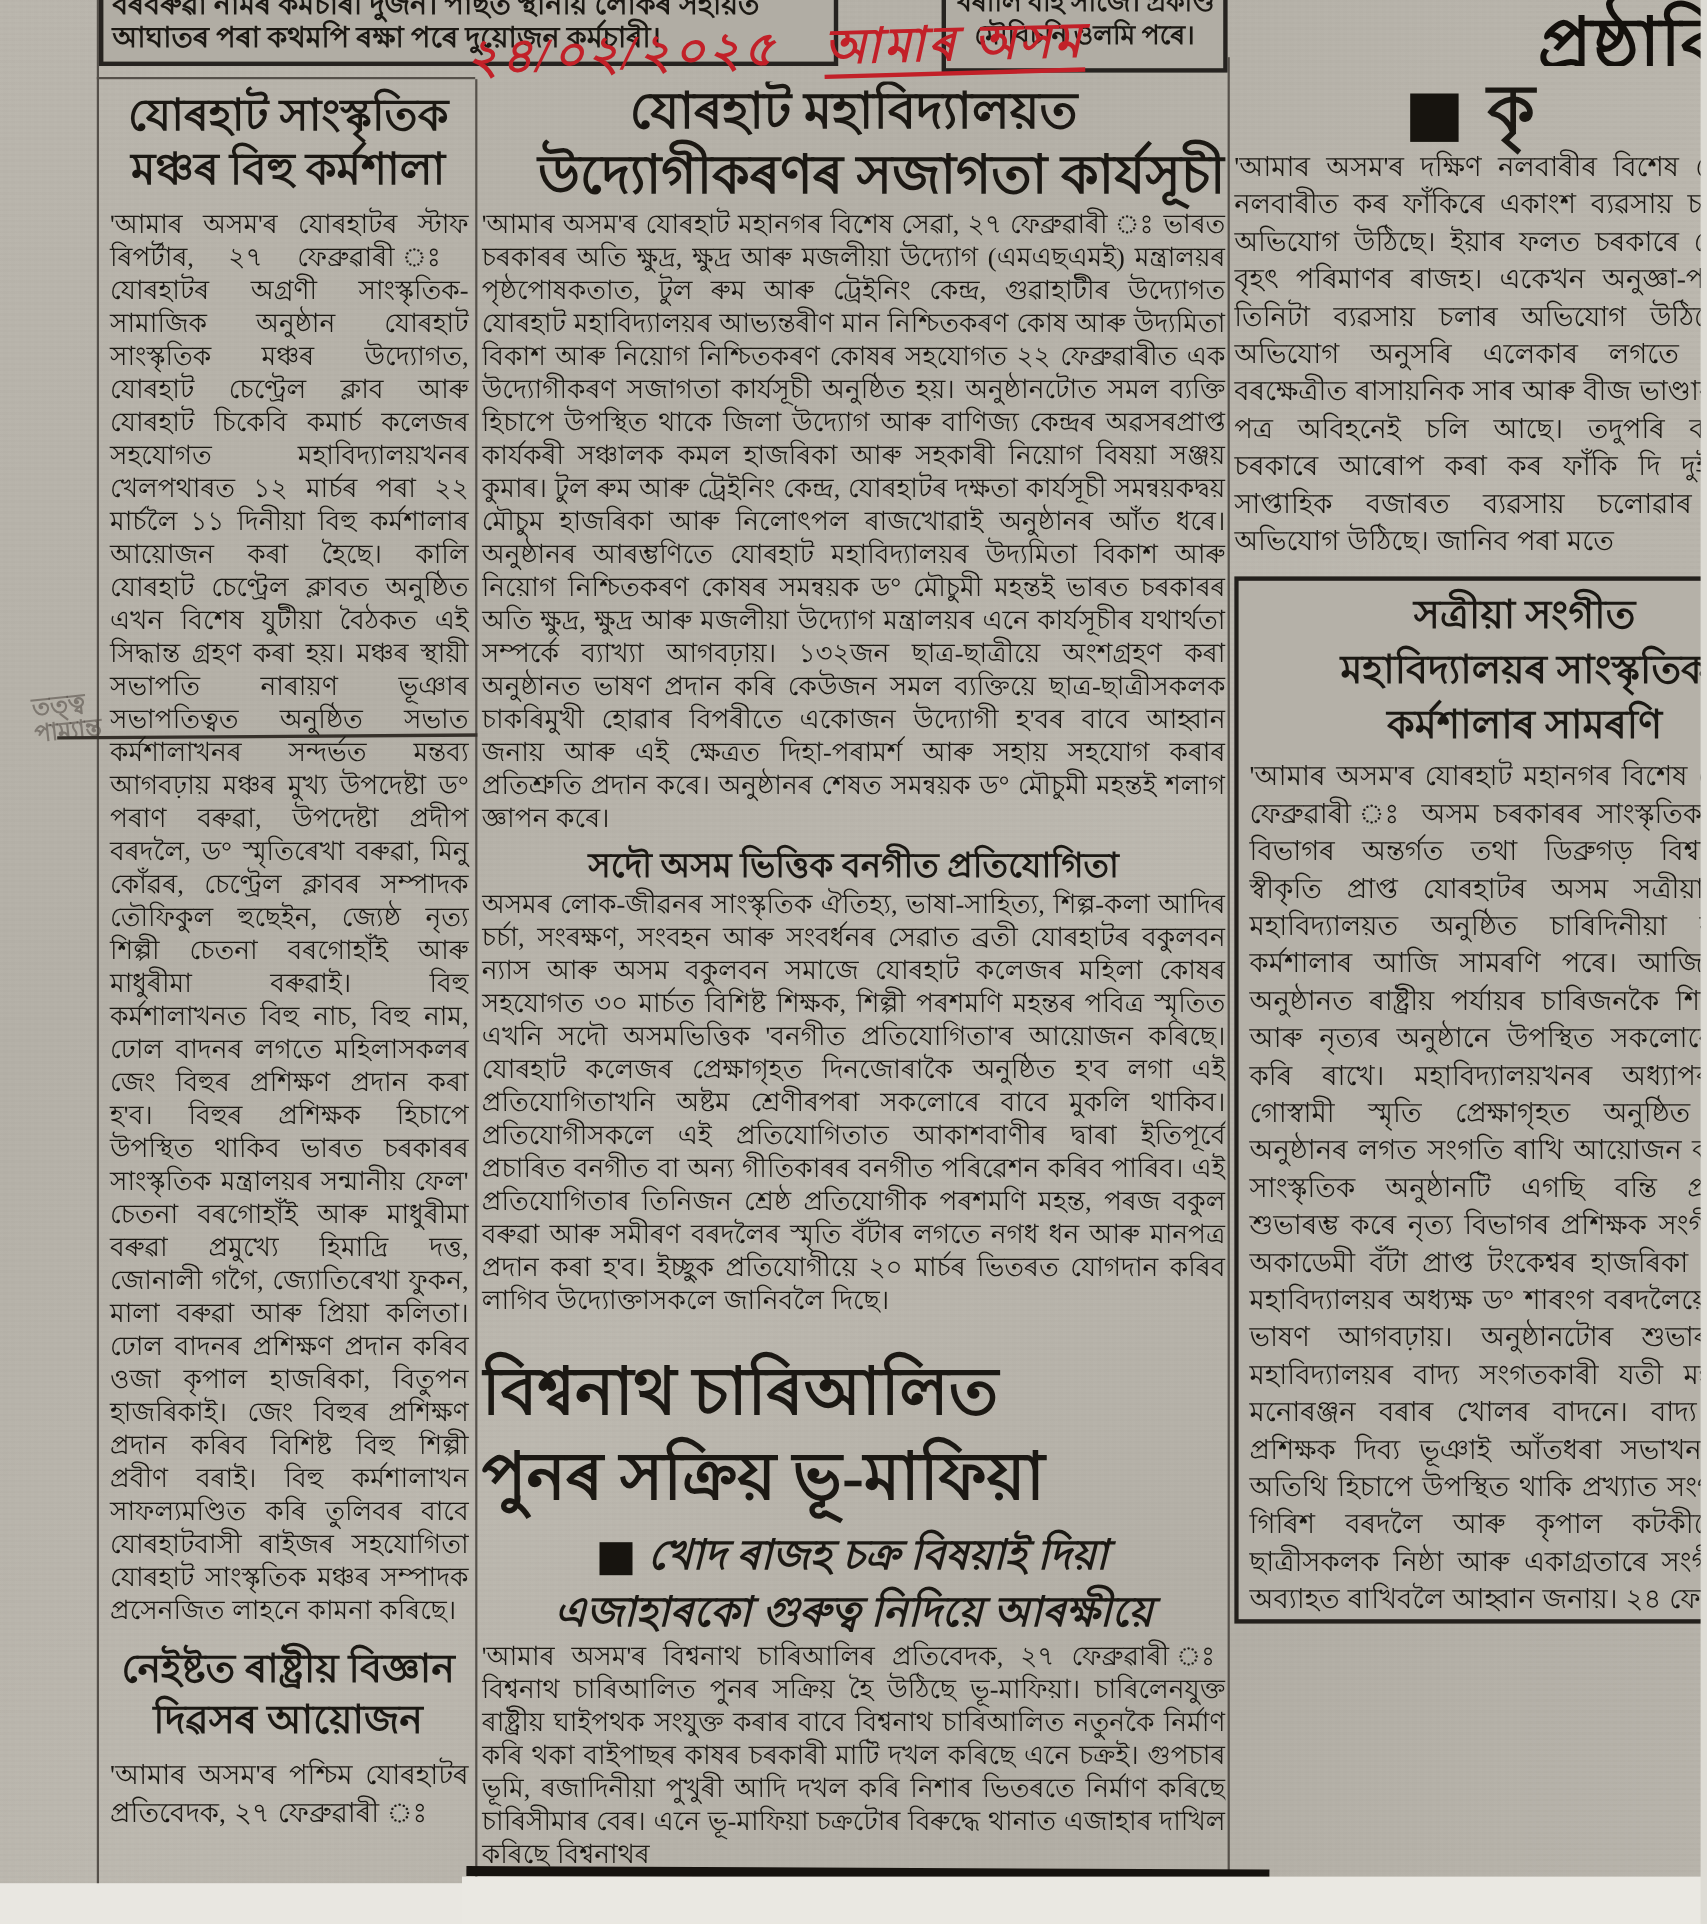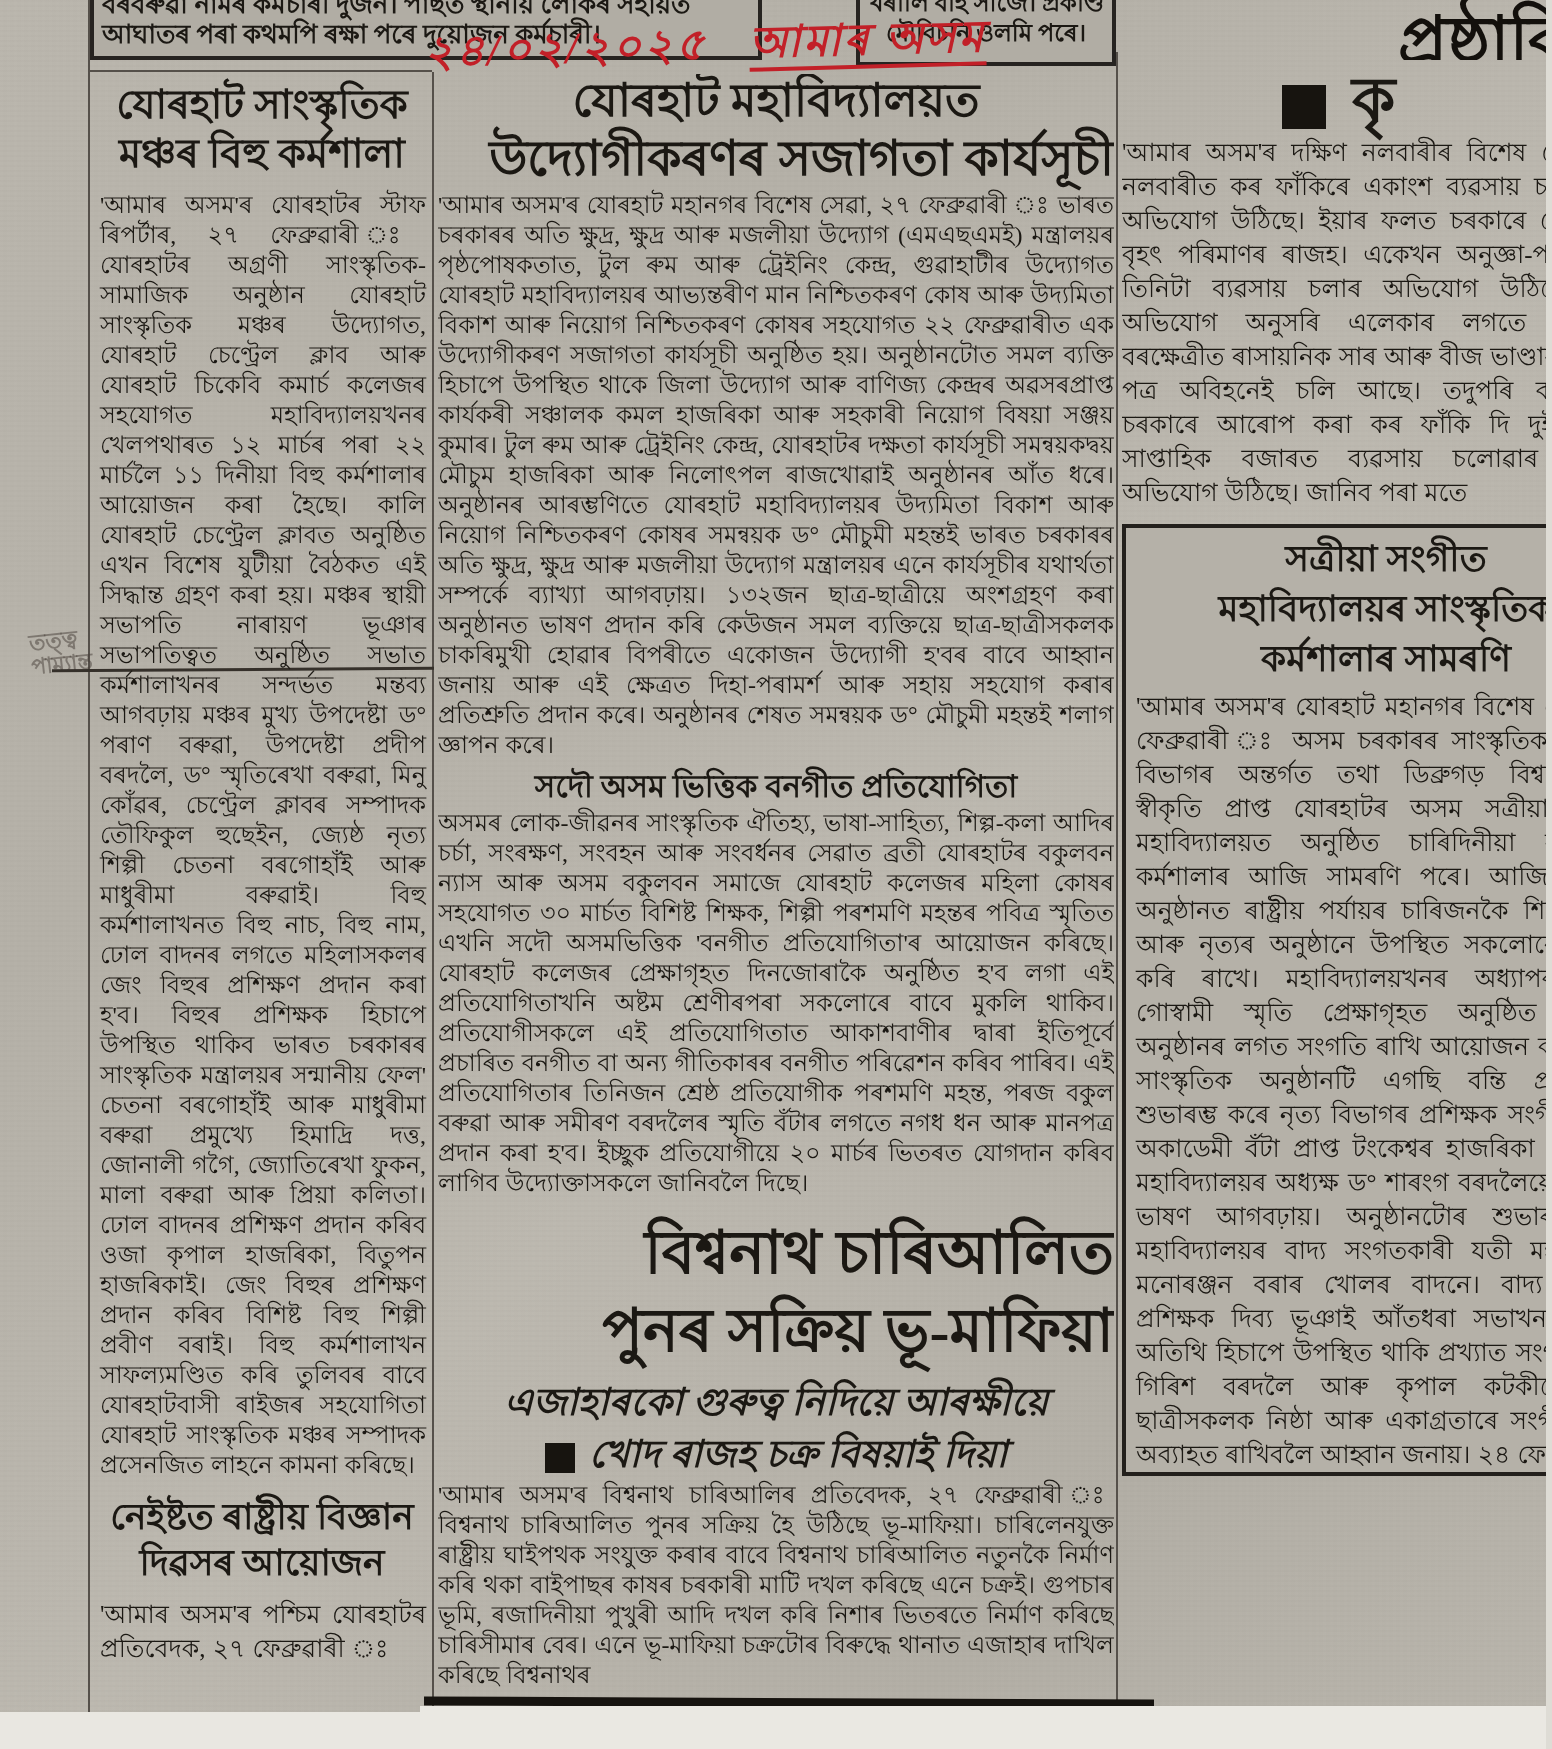--- a/index.html
+++ b/index.html
@@ -52,21 +52,21 @@
     font-size:36px;line-height:46px;font-weight:bold;text-align:center;margin-top:14px;
   }
   #leftCol .body2{margin-top:10px;font-size:25px;line-height:34px;}
 
   
   #centerCol{position:absolute;left:438px;top:74px;width:676px;height:1638px;overflow:hidden;}
   #centerCol .h1a{font-size:46px;line-height:54px;font-weight:bold;text-align:center;}
   #centerCol .h1b{font-size:49px;line-height:62px;font-weight:bold;text-align:right;}
   #centerCol .bodytext{}
   #centerCol .subhead{font-size:31px;line-height:42px;font-weight:bold;text-align:center;margin-top:6px;}
-  #centerCol .bigh{font-size:60px;line-height:78px;font-weight:bold;text-align:right;margin-top:16px;}
+  #centerCol .bigh{font-size:60px;line-height:78px;font-weight:bold;text-align:left;margin-top:28px;}
   #centerCol .bullsub{
     font-size:38px;line-height:52px;font-weight:bold;font-style:italic;text-align:center;margin-top:6px;
   }
   .sq{display:inline-block;width:30px;height:30px;background:#17140f;margin-right:14px;vertical-align:middle;}
 
   
   #rightCol{position:absolute;left:1122px;top:52px;width:430px;height:1660px;overflow:hidden;}
   #rightCol .fragline{font-size:62px;font-weight:bold;white-space:nowrap;padding-left:160px;height:84px;}
   #rightCol .fragline .sq{width:44px;height:44px;margin-right:26px;}
   #rightCol .bodytext{width:520px;font-size:25px;line-height:34px;}
@@ -130,24 +130,24 @@
   <div class="h1a">যোৰহাট মহাবিদ্যালয়ত</div>
   <div class="h1b">উদ্যোগীকৰণৰ সজাগতা কাৰ্যসূচী</div>
   <div class="bodytext">'আমাৰ অসম'ৰ যোৰহাট মহানগৰ বিশেষ সেৱা, ২৭ ফেব্ৰুৱাৰী ঃ ভাৰত চৰকাৰৰ অতি ক্ষুদ্ৰ, ক্ষুদ্ৰ আৰু মজলীয়া উদ্যোগ (এমএছএমই) মন্ত্ৰালয়ৰ পৃষ্ঠপোষকতাত, টুল ৰুম আৰু ট্ৰেইনিং কেন্দ্ৰ, গুৱাহাটীৰ উদ্যোগত যোৰহাট মহাবিদ্যালয়ৰ আভ্যন্তৰীণ মান নিশ্চিতকৰণ কোষ আৰু উদ্যমিতা বিকাশ আৰু নিয়োগ নিশ্চিতকৰণ কোষৰ সহযোগত ২২ ফেব্ৰুৱাৰীত এক উদ্যোগীকৰণ সজাগতা কাৰ্যসূচী অনুষ্ঠিত হয়। অনুষ্ঠানটোত সমল ব্যক্তি হিচাপে উপস্থিত থাকে জিলা উদ্যোগ আৰু বাণিজ্য কেন্দ্ৰৰ অৱসৰপ্ৰাপ্ত কাৰ্যকৰী সঞ্চালক কমল হাজৰিকা আৰু সহকাৰী নিয়োগ বিষয়া সঞ্জয় কুমাৰ। টুল ৰুম আৰু ট্ৰেইনিং কেন্দ্ৰ, যোৰহাটৰ দক্ষতা কাৰ্যসূচী সমন্বয়কদ্বয় মৌচুম হাজৰিকা আৰু নিলোৎপল ৰাজখোৱাই অনুষ্ঠানৰ আঁত ধৰে। অনুষ্ঠানৰ আৰম্ভণিতে যোৰহাট মহাবিদ্যালয়ৰ উদ্যমিতা বিকাশ আৰু নিয়োগ নিশ্চিতকৰণ কোষৰ সমন্বয়ক ড° মৌচুমী মহন্তই ভাৰত চৰকাৰৰ অতি ক্ষুদ্ৰ, ক্ষুদ্ৰ আৰু মজলীয়া উদ্যোগ মন্ত্ৰালয়ৰ এনে কাৰ্যসূচীৰ যথাৰ্থতা সম্পৰ্কে ব্যাখ্যা আগবঢ়ায়। ১৩২জন ছাত্ৰ-ছাত্ৰীয়ে অংশগ্ৰহণ কৰা অনুষ্ঠানত ভাষণ প্ৰদান কৰি কেউজন সমল ব্যক্তিয়ে ছাত্ৰ-ছাত্ৰীসকলক চাকৰিমুখী হোৱাৰ বিপৰীতে একোজন উদ্যোগী হ'বৰ বাবে আহ্বান জনায় আৰু এই ক্ষেত্ৰত দিহা-পৰামৰ্শ আৰু সহায় সহযোগ কৰাৰ প্ৰতিশ্ৰুতি প্ৰদান কৰে। অনুষ্ঠানৰ শেষত সমন্বয়ক ড° মৌচুমী মহন্তই শলাগ জ্ঞাপন কৰে।</div>
   <div class="subhead">সদৌ অসম ভিত্তিক বনগীত প্ৰতিযোগিতা</div>
   <div class="bodytext">অসমৰ লোক-জীৱনৰ সাংস্কৃতিক ঐতিহ্য, ভাষা-সাহিত্য, শিল্প-কলা আদিৰ চৰ্চা, সংৰক্ষণ, সংবহন আৰু সংবৰ্ধনৰ সেৱাত ব্ৰতী যোৰহাটৰ বকুলবন ন্যাস আৰু অসম বকুলবন সমাজে যোৰহাট কলেজৰ মহিলা কোষৰ সহযোগত ৩০ মাৰ্চত বিশিষ্ট শিক্ষক, শিল্পী পৰশমণি মহন্তৰ পবিত্ৰ স্মৃতিত এখনি সদৌ অসমভিত্তিক 'বনগীত প্ৰতিযোগিতা'ৰ আয়োজন কৰিছে। যোৰহাট কলেজৰ প্ৰেক্ষাগৃহত দিনজোৰাকৈ অনুষ্ঠিত হ'ব লগা এই প্ৰতিযোগিতাখনি অষ্টম শ্ৰেণীৰপৰা সকলোৰে বাবে মুকলি থাকিব। প্ৰতিযোগীসকলে এই প্ৰতিযোগিতাত আকাশবাণীৰ দ্বাৰা ইতিপূৰ্বে প্ৰচাৰিত বনগীত বা অন্য গীতিকাৰৰ বনগীত পৰিৱেশন কৰিব পাৰিব। এই প্ৰতিযোগিতাৰ তিনিজন শ্ৰেষ্ঠ প্ৰতিযোগীক পৰশমণি মহন্ত, পৰজ বকুল বৰুৱা আৰু সমীৰণ বৰদলৈৰ স্মৃতি বঁটাৰ লগতে নগধ ধন আৰু মানপত্ৰ প্ৰদান কৰা হ'ব। ইচ্ছুক প্ৰতিযোগীয়ে ২০ মাৰ্চৰ ভিতৰত যোগদান কৰিব লাগিব উদ্যোক্তাসকলে জানিবলৈ দিছে।</div>
   <div class="bigh">
     <div>বিশ্বনাথ চাৰিআলিত</div>
     <div>পুনৰ সক্ৰিয় ভূ-মাফিয়া</div>
   </div>
   <div class="bullsub">
-    <div>এজাহাৰকো গুৰুত্ব নিদিয়ে আৰক্ষীয়ে</div>
     <div>
       <span class="sq"></span><span>খোদ ৰাজহ চক্ৰ বিষয়াই দিয়া</span>
     </div>
+    <div>এজাহাৰকো গুৰুত্ব নিদিয়ে আৰক্ষীয়ে</div>
   </div>
   <div class="bodytext">'আমাৰ অসম'ৰ বিশ্বনাথ চাৰিআলিৰ প্ৰতিবেদক, ২৭ ফেব্ৰুৱাৰী ঃ বিশ্বনাথ চাৰিআলিত পুনৰ সক্ৰিয় হৈ উঠিছে ভূ-মাফিয়া। চাৰিলেনযুক্ত ৰাষ্ট্ৰীয় ঘাইপথক সংযুক্ত কৰাৰ বাবে বিশ্বনাথ চাৰিআলিত নতুনকৈ নিৰ্মাণ কৰি থকা বাইপাছৰ কাষৰ চৰকাৰী মাটি দখল কৰিছে এনে চক্ৰই। গুপচাৰ ভূমি, ৰজাদিনীয়া পুখুৰী আদি দখল কৰি নিশাৰ ভিতৰতে নিৰ্মাণ কৰিছে চাৰিসীমাৰ বেৰ। এনে ভূ-মাফিয়া চক্ৰটোৰ বিৰুদ্ধে থানাত এজাহাৰ দাখিল কৰিছে বিশ্বনাথৰ</div>
 </div>
 
 <div id="rightCol">
   <div class="fragline">
     <span class="sq"></span><span>কৃ</span>
   </div>
   <div class="bodytext">'আমাৰ অসম'ৰ দক্ষিণ নলবাৰীৰ বিশেষ সেৱা ঃ নলবাৰীত কৰ ফাঁকিৰে একাংশ ব্যৱসায় চলি থকাৰ অভিযোগ উঠিছে। ইয়াৰ ফলত চৰকাৰে হেৰুৱাইছে বৃহৎ পৰিমাণৰ ৰাজহ। একেখন অনুজ্ঞা-পত্ৰৰে দুই-তিনিটা ব্যৱসায় চলাৰ অভিযোগ উঠিছে। প্ৰাপ্ত অভিযোগ অনুসৰি এলেকাৰ লগতে বিশেষকৈ বৰক্ষেত্ৰীত ৰাসায়নিক সাৰ আৰু বীজ ভাণ্ডাৰ অনুজ্ঞা-পত্ৰ অবিহনেই চলি আছে। তদুপৰি ব্যৱসায়ীয়ে চৰকাৰে আৰোপ কৰা কৰ ফাঁকি দি দুই-তিনিখন সাপ্তাহিক বজাৰত ব্যৱসায় চলোৱাৰ গুৰুতৰ অভিযোগ উঠিছে। জানিব পৰা মতে</div>
   <div id="rightBox">

